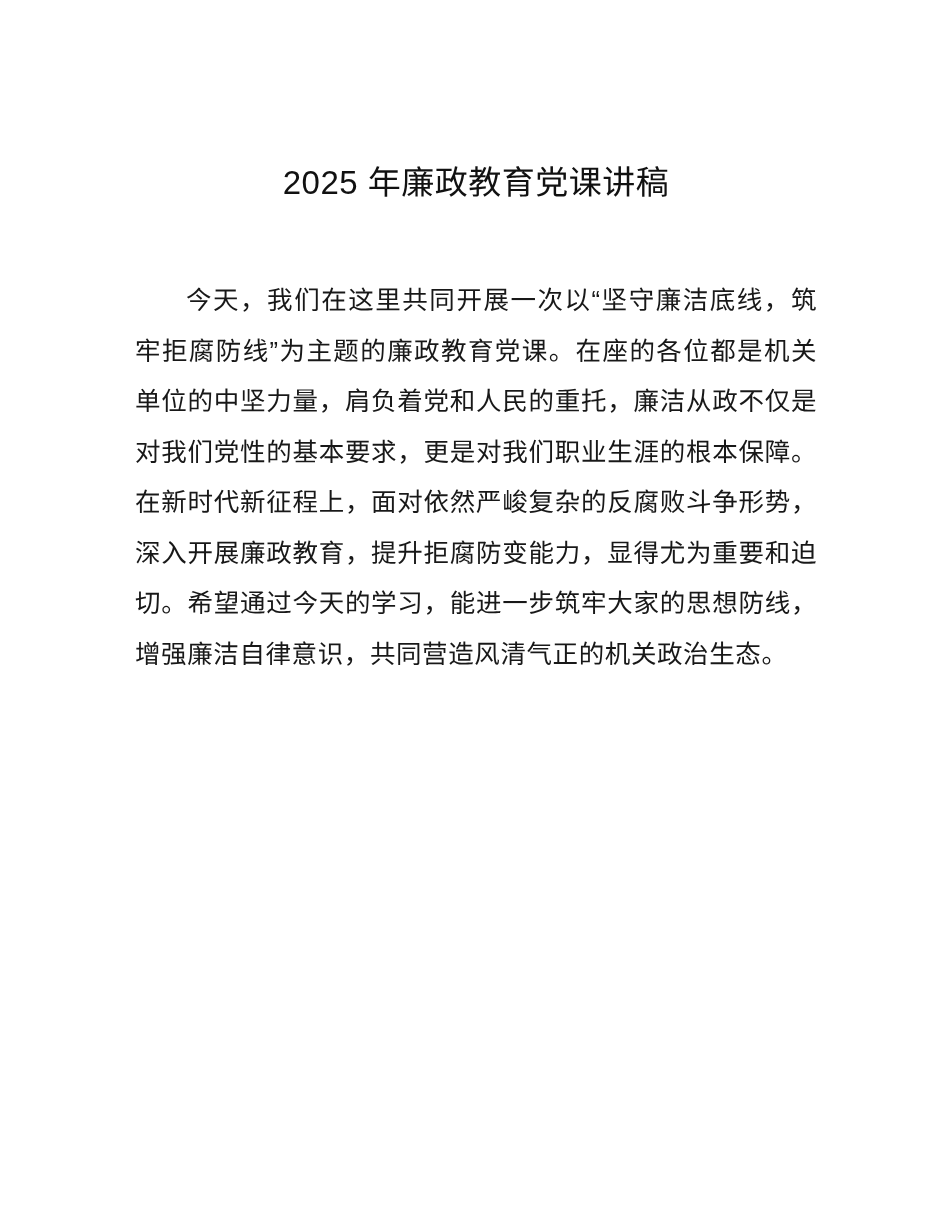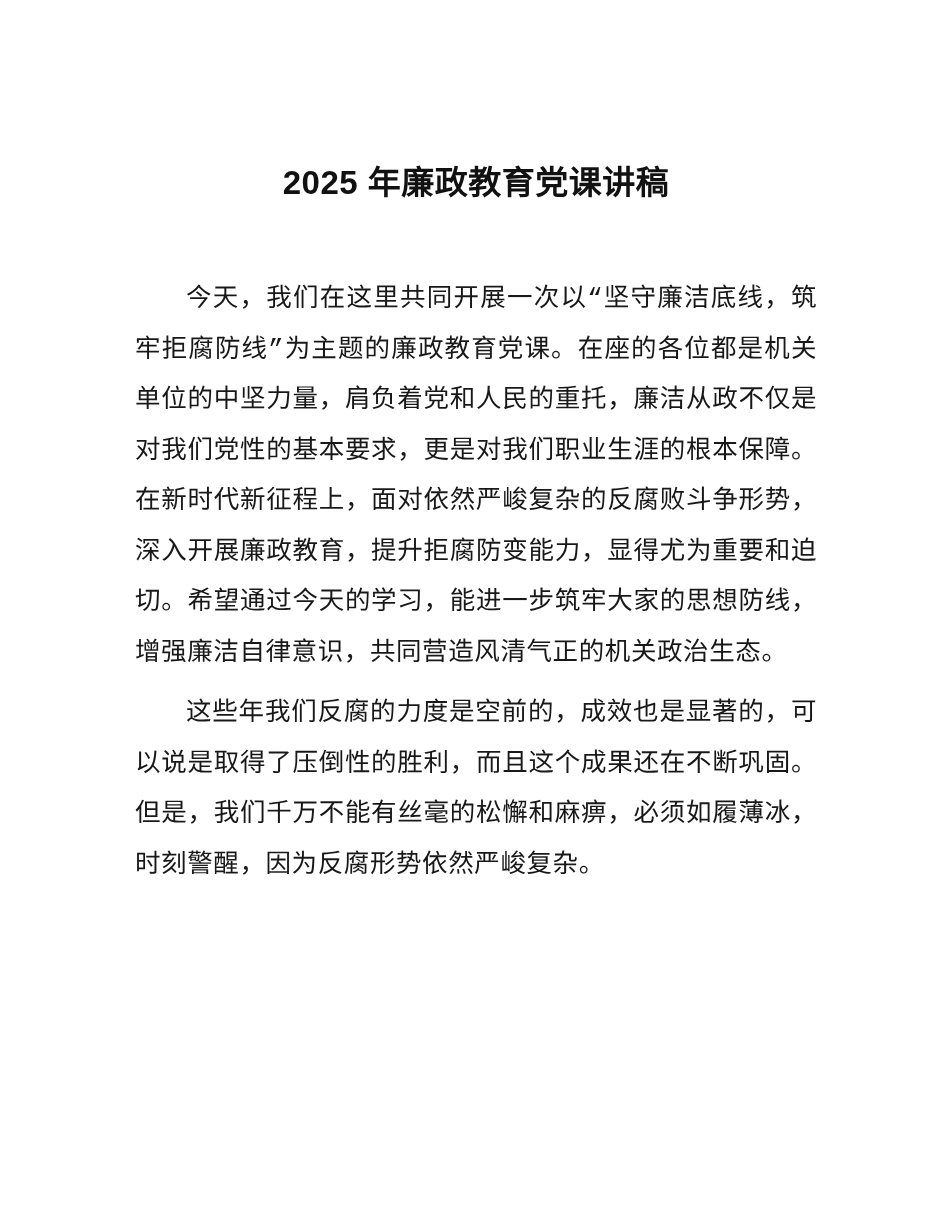--- a/index.html
+++ b/index.html
@@ -27,33 +27,33 @@
 
   .doc-body {
     position: absolute;
     left: 135px;
     top: 0;
     width: 682px;
   }
 
   .doc-title {
     font-family: "Liberation Sans", "DejaVu Sans", sans-serif;
-    font-weight: 700;
+    font-weight: 400;
     font-size: 33px;
     line-height: 1;
     letter-spacing: 0.5px;
     text-align: center;
     color: #111111;
     margin: 0;
     padding-top: 166px;
     white-space: nowrap;
   }
 
   .para {
-    font-family: Liberation Mono, monospace;
+    font-family: Liberation Sans, sans-serif;
     font-size: 25.5px;
     line-height: 50.5px;
     color: #181818;
     margin: 0;
     text-align: justify;
     text-justify: inter-ideograph;
     text-indent: 2em;
     letter-spacing: 0.6px;
     word-break: break-all;
   }
@@ -85,20 +85,19 @@
 
     <div class="spacer-sm"></div>
 
     <p class="para para--first">今天，我们在这里共同开展一次以“坚守廉洁底线，筑牢拒腐防线”为主题的廉政教育党课。在座的各位都是机关单位的中坚力量，肩负着党和人民的重托，廉洁从政不仅是对我们党性的基本要求，更是对我们职业生涯的根本保障。在新时代新征程上，面对依然严峻复杂的反腐败斗争形势，深入开展廉政教育，提升拒腐防变能力，显得尤为重要和迫切。希望通过今天的学习，能进一步筑牢大家的思想防线，增强廉洁自律意识，共同营造风清气正的机关政治生态。</p>
 
     <div class="spacer-md"></div>
 
 
     <div class="spacer-md"></div>
 
-    <p class="para para--gap">这些年我们反腐的力度是空前的，成效也是显著的，可以说是取得了压倒性的胜利，而且这个成果还在不断巩固。但是，我们千万不能有丝毫的松懈和麻痹，必须如履薄冰，时刻警醒，因为反腐形势依然严峻复杂。</p>
 
     <div class="spacer-md"></div>
 
 
   </div>
 
 </div>
 
 </body></html>

